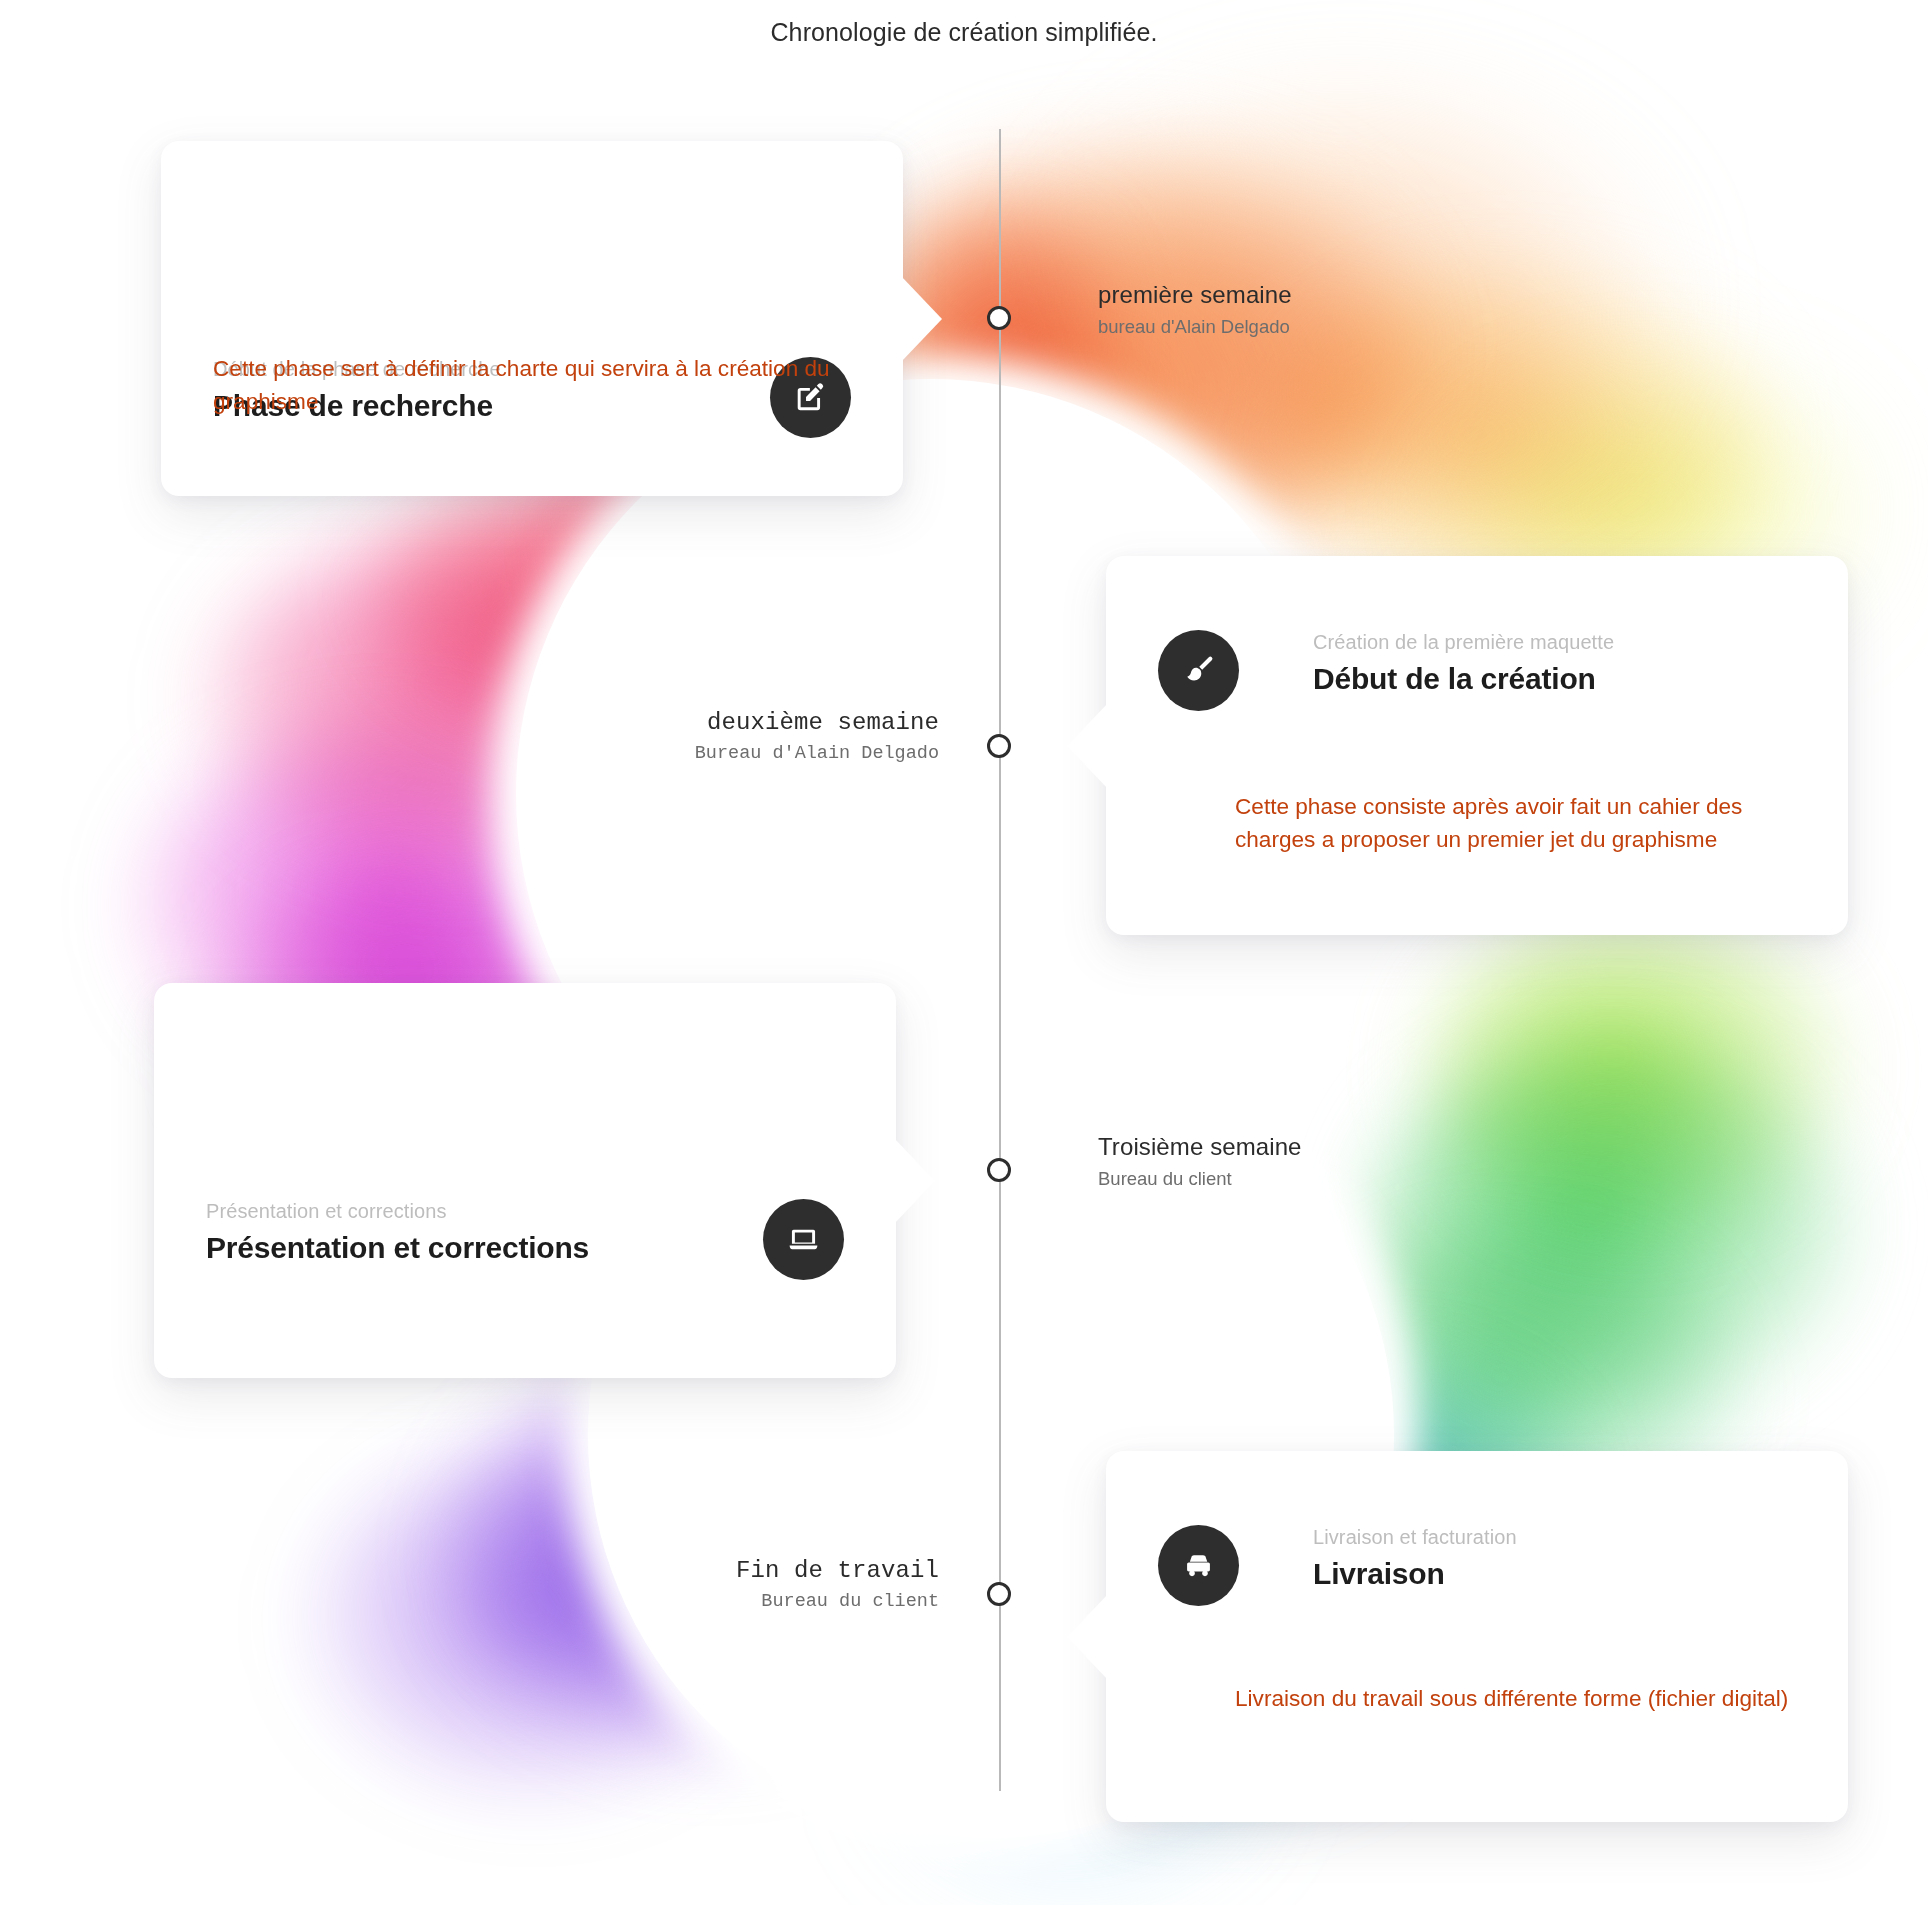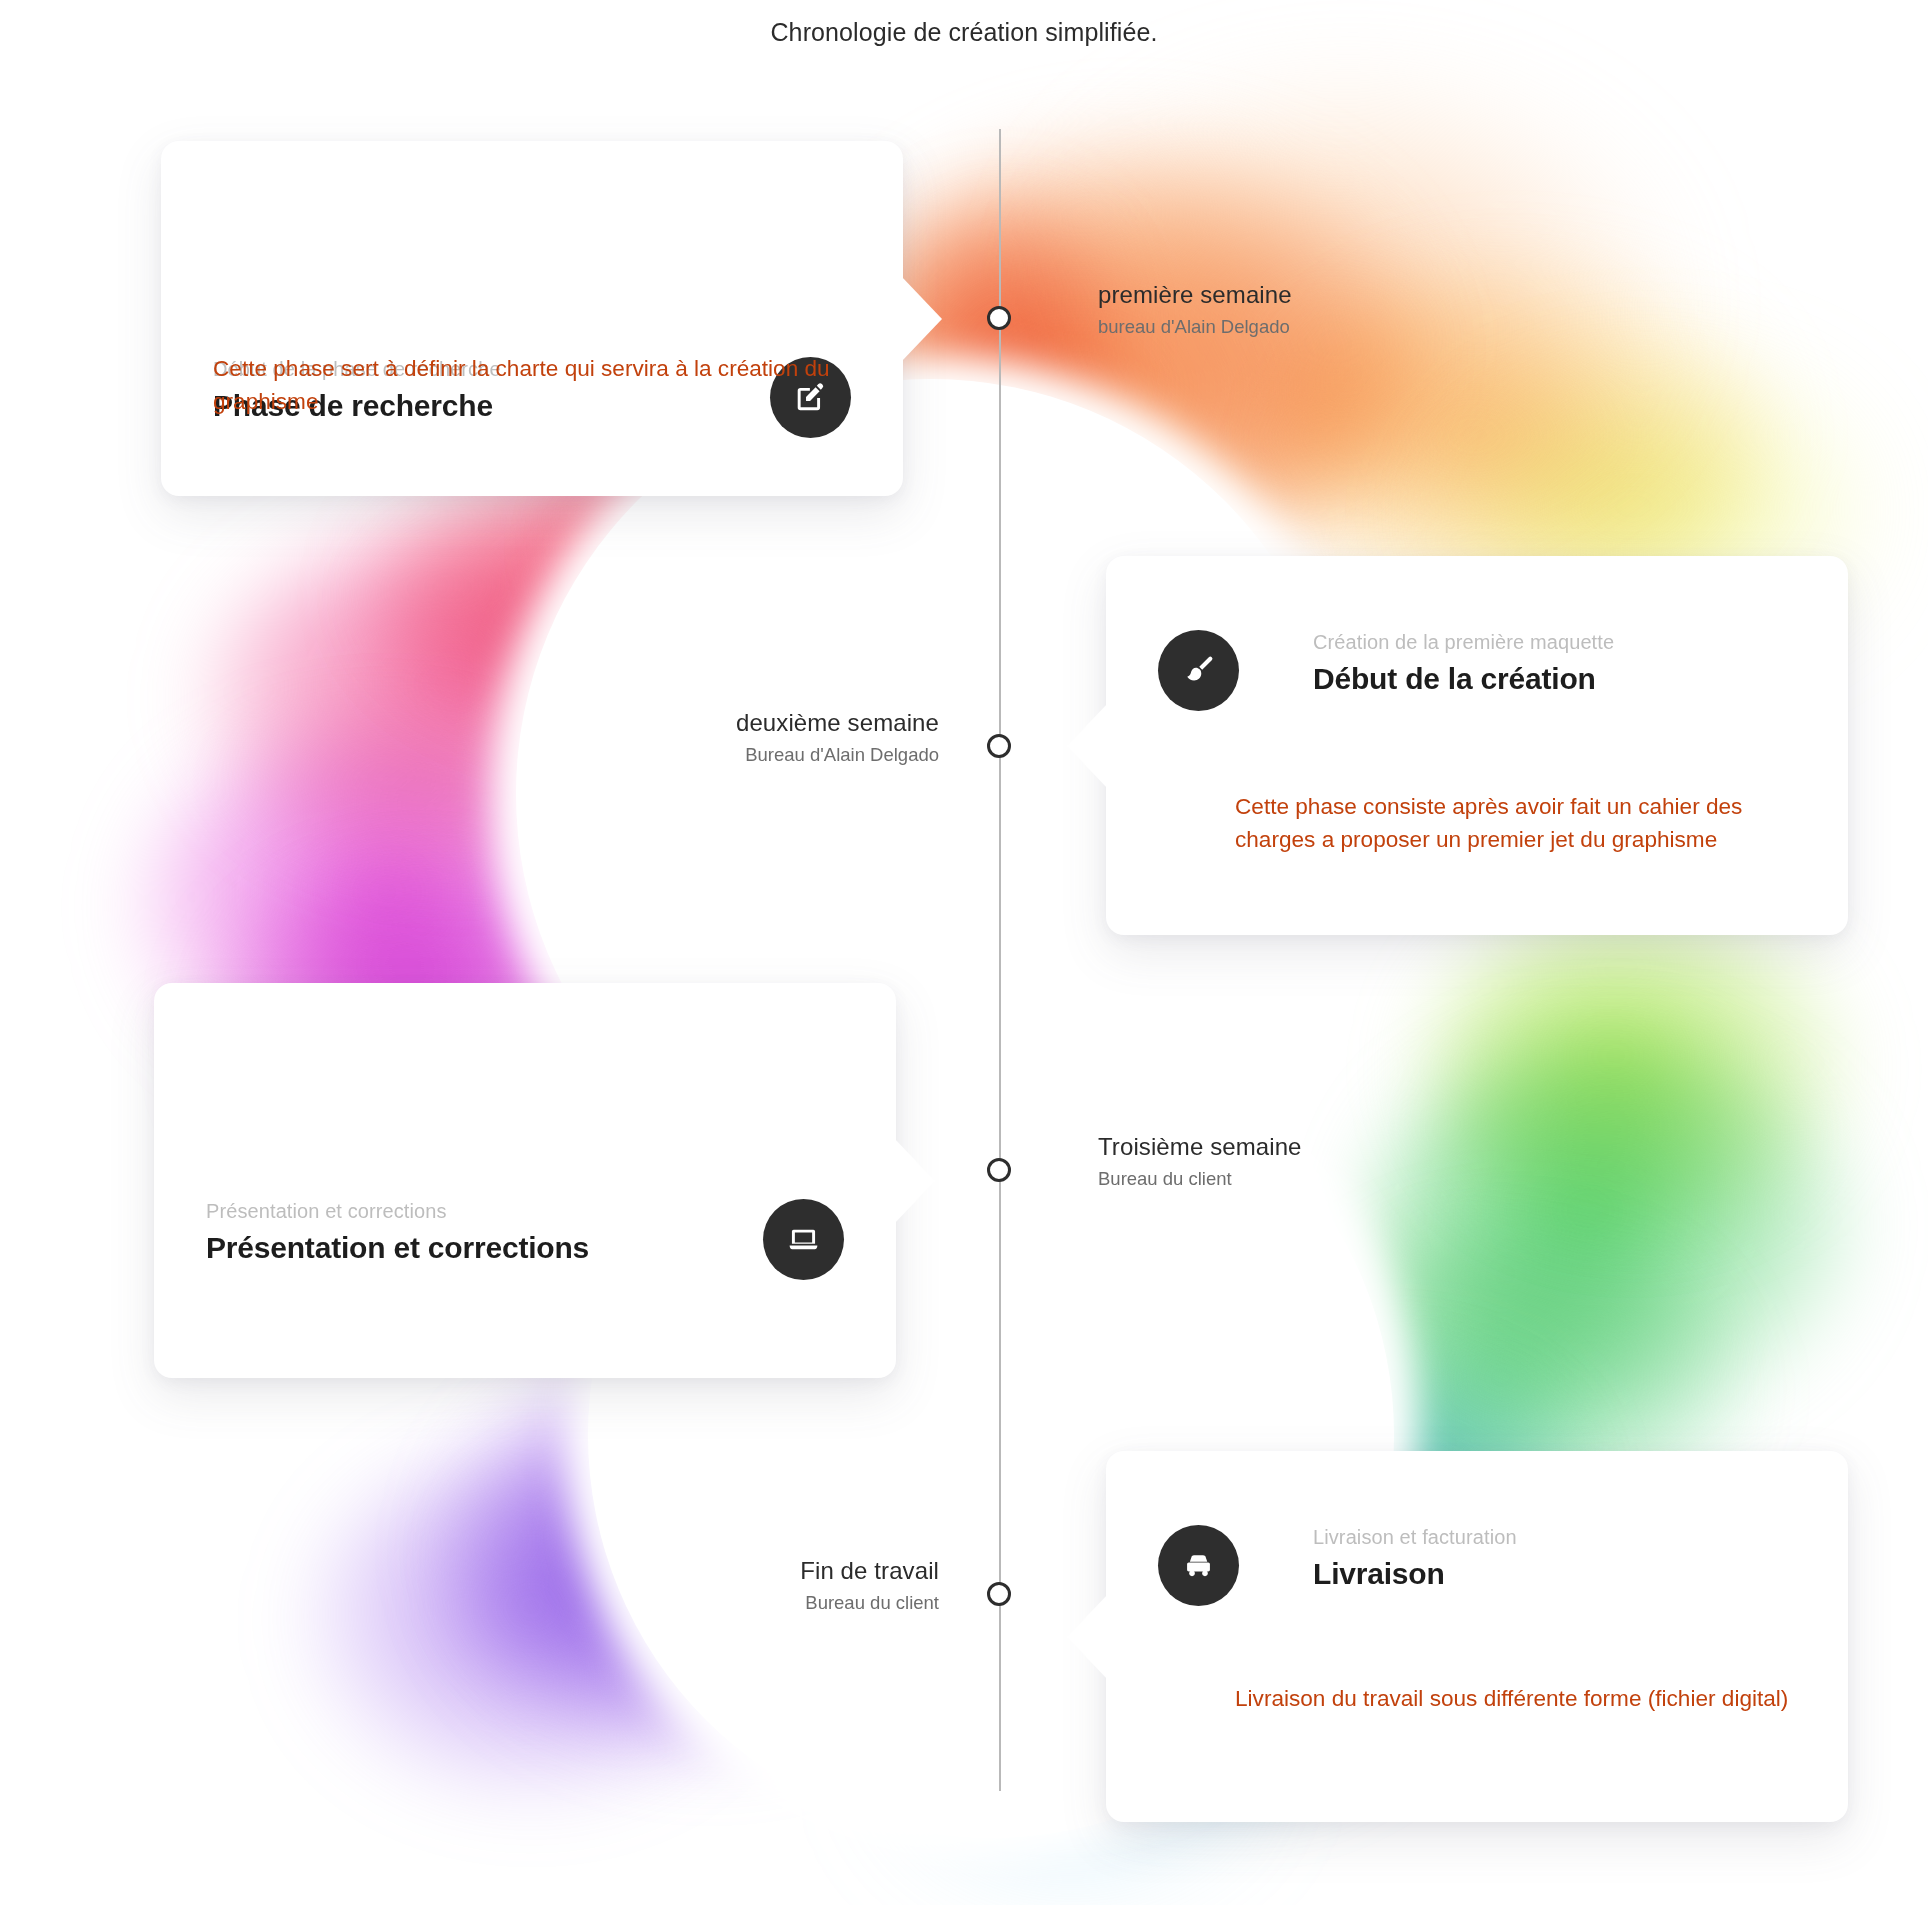--- a/index.html
+++ b/index.html
@@ -106,21 +106,21 @@
     left:987px;
   }
   .tl-dot.d1 { top:306px;  }
   .tl-dot.d2 { top:734px;  }
   .tl-dot.d3 { top:1158px; }
   .tl-dot.d4 { top:1582px; }
 
   
   .axis-label { position:absolute; z-index:25; }
   .axis-label.right { text-align:left; }
-  .axis-label.left  { text-align:right; }
+  .axis-label.left  { text-align:right;font-family:Liberation Mono, monospace; }
   .axis-label .al-title {
     font-size:24px;
     color:#2b2b2b;
     font-weight:400;
     letter-spacing:0.1px;
     white-space:nowrap;
   }
   .axis-label .al-sub {
     margin-top:7.3px;
     font-size:18.5px;

